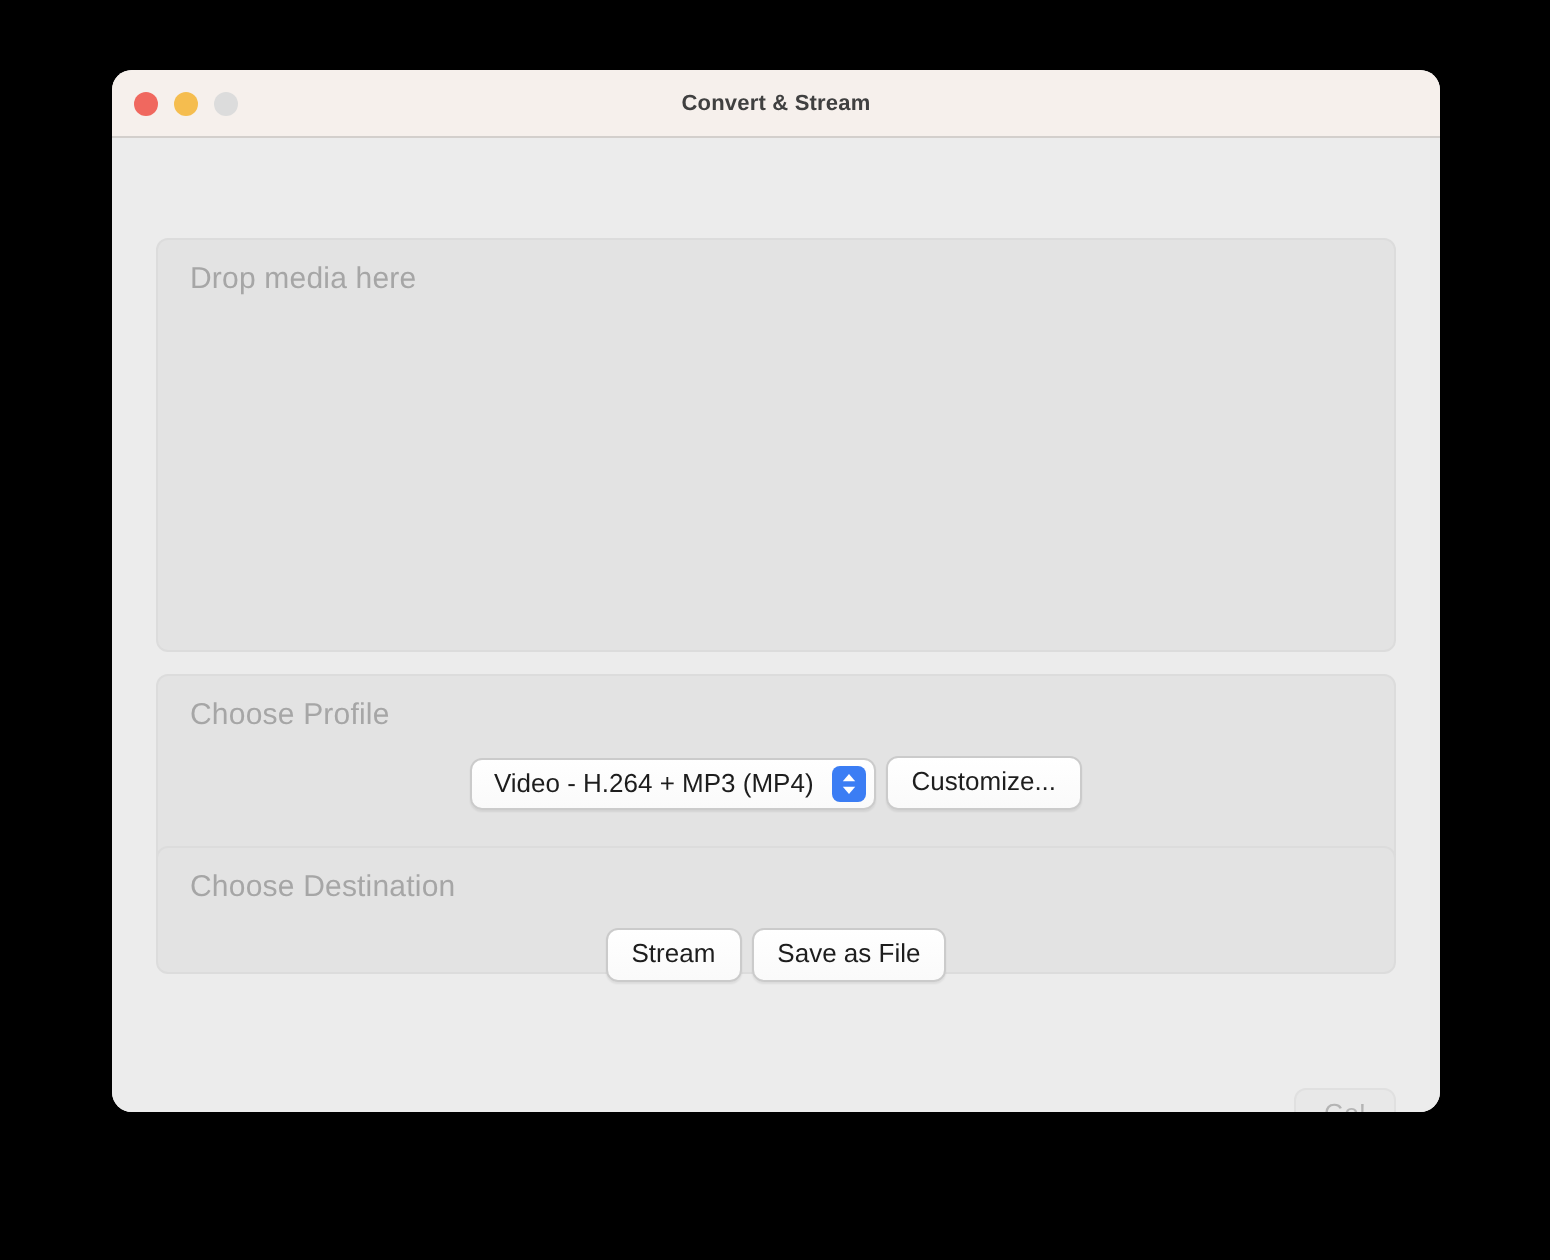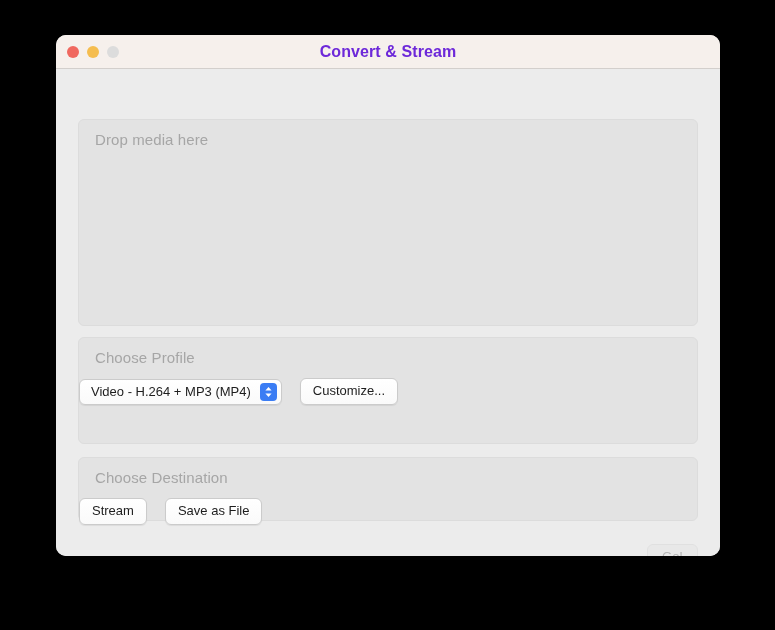--- a/index.html
+++ b/index.html
@@ -54,23 +54,23 @@
     height: 12px;
     border-radius: 50%;
   }
   .light.close   { background: #F0685F; }
   .light.min     { background: #F5BD4F; }
   .light.zoom    { background: #DCDCDC; }
 
   .win-title {
     width: 100%;
     text-align: center;
-    font-size: 16px;
+    font-size: 11px;
     font-weight: bold;
-    color: #6d28d9;
+    color: #404040;
     letter-spacing: 0.1px;
   }
 
   .win-body {
     position: relative;
     height: 488px;
     background: #ECECEC;
     padding: 0;
   }
 
@@ -89,21 +89,21 @@
     position: absolute;
     left: 16px;
     top: 11px;
     font-size: 15px;
     color: #A6A6A6;
     letter-spacing: 0.1px;
   }
 
   #box-media       { top: 50px;  height: 207px; text-decoration: underline; }
   #box-profile     { top: 268px; height: 107px;  }
-  #box-destination { top: 388px; height: 64px;  }
+  #box-destination { top: 354px; height: 64px;  }
 
   
   .dropzone-wrap {
     position: absolute;
     left: 0;
     right: 0;
     top: 42px;
     display: flex;
     flex-direction: column;
     align-items: center;
@@ -143,23 +143,23 @@
     box-shadow: none;
   }
 
   
   .ctrl-row {
     position: absolute;
     left: 0;
     right: 0;
     top: 40px;
     display: flex;
-    justify-content: flex-start;
-    align-items: center;
-    gap: 18px;
+    justify-content: center;
+    align-items: center;
+    gap: 5px;
   }
 
   
   .popup {
     position: relative;
     display: flex;
     align-items: center;
     background: linear-gradient(#FFFFFF, #FAFAFA);
     border: 1px solid #CBCBCB;
     border-radius: 6px;

